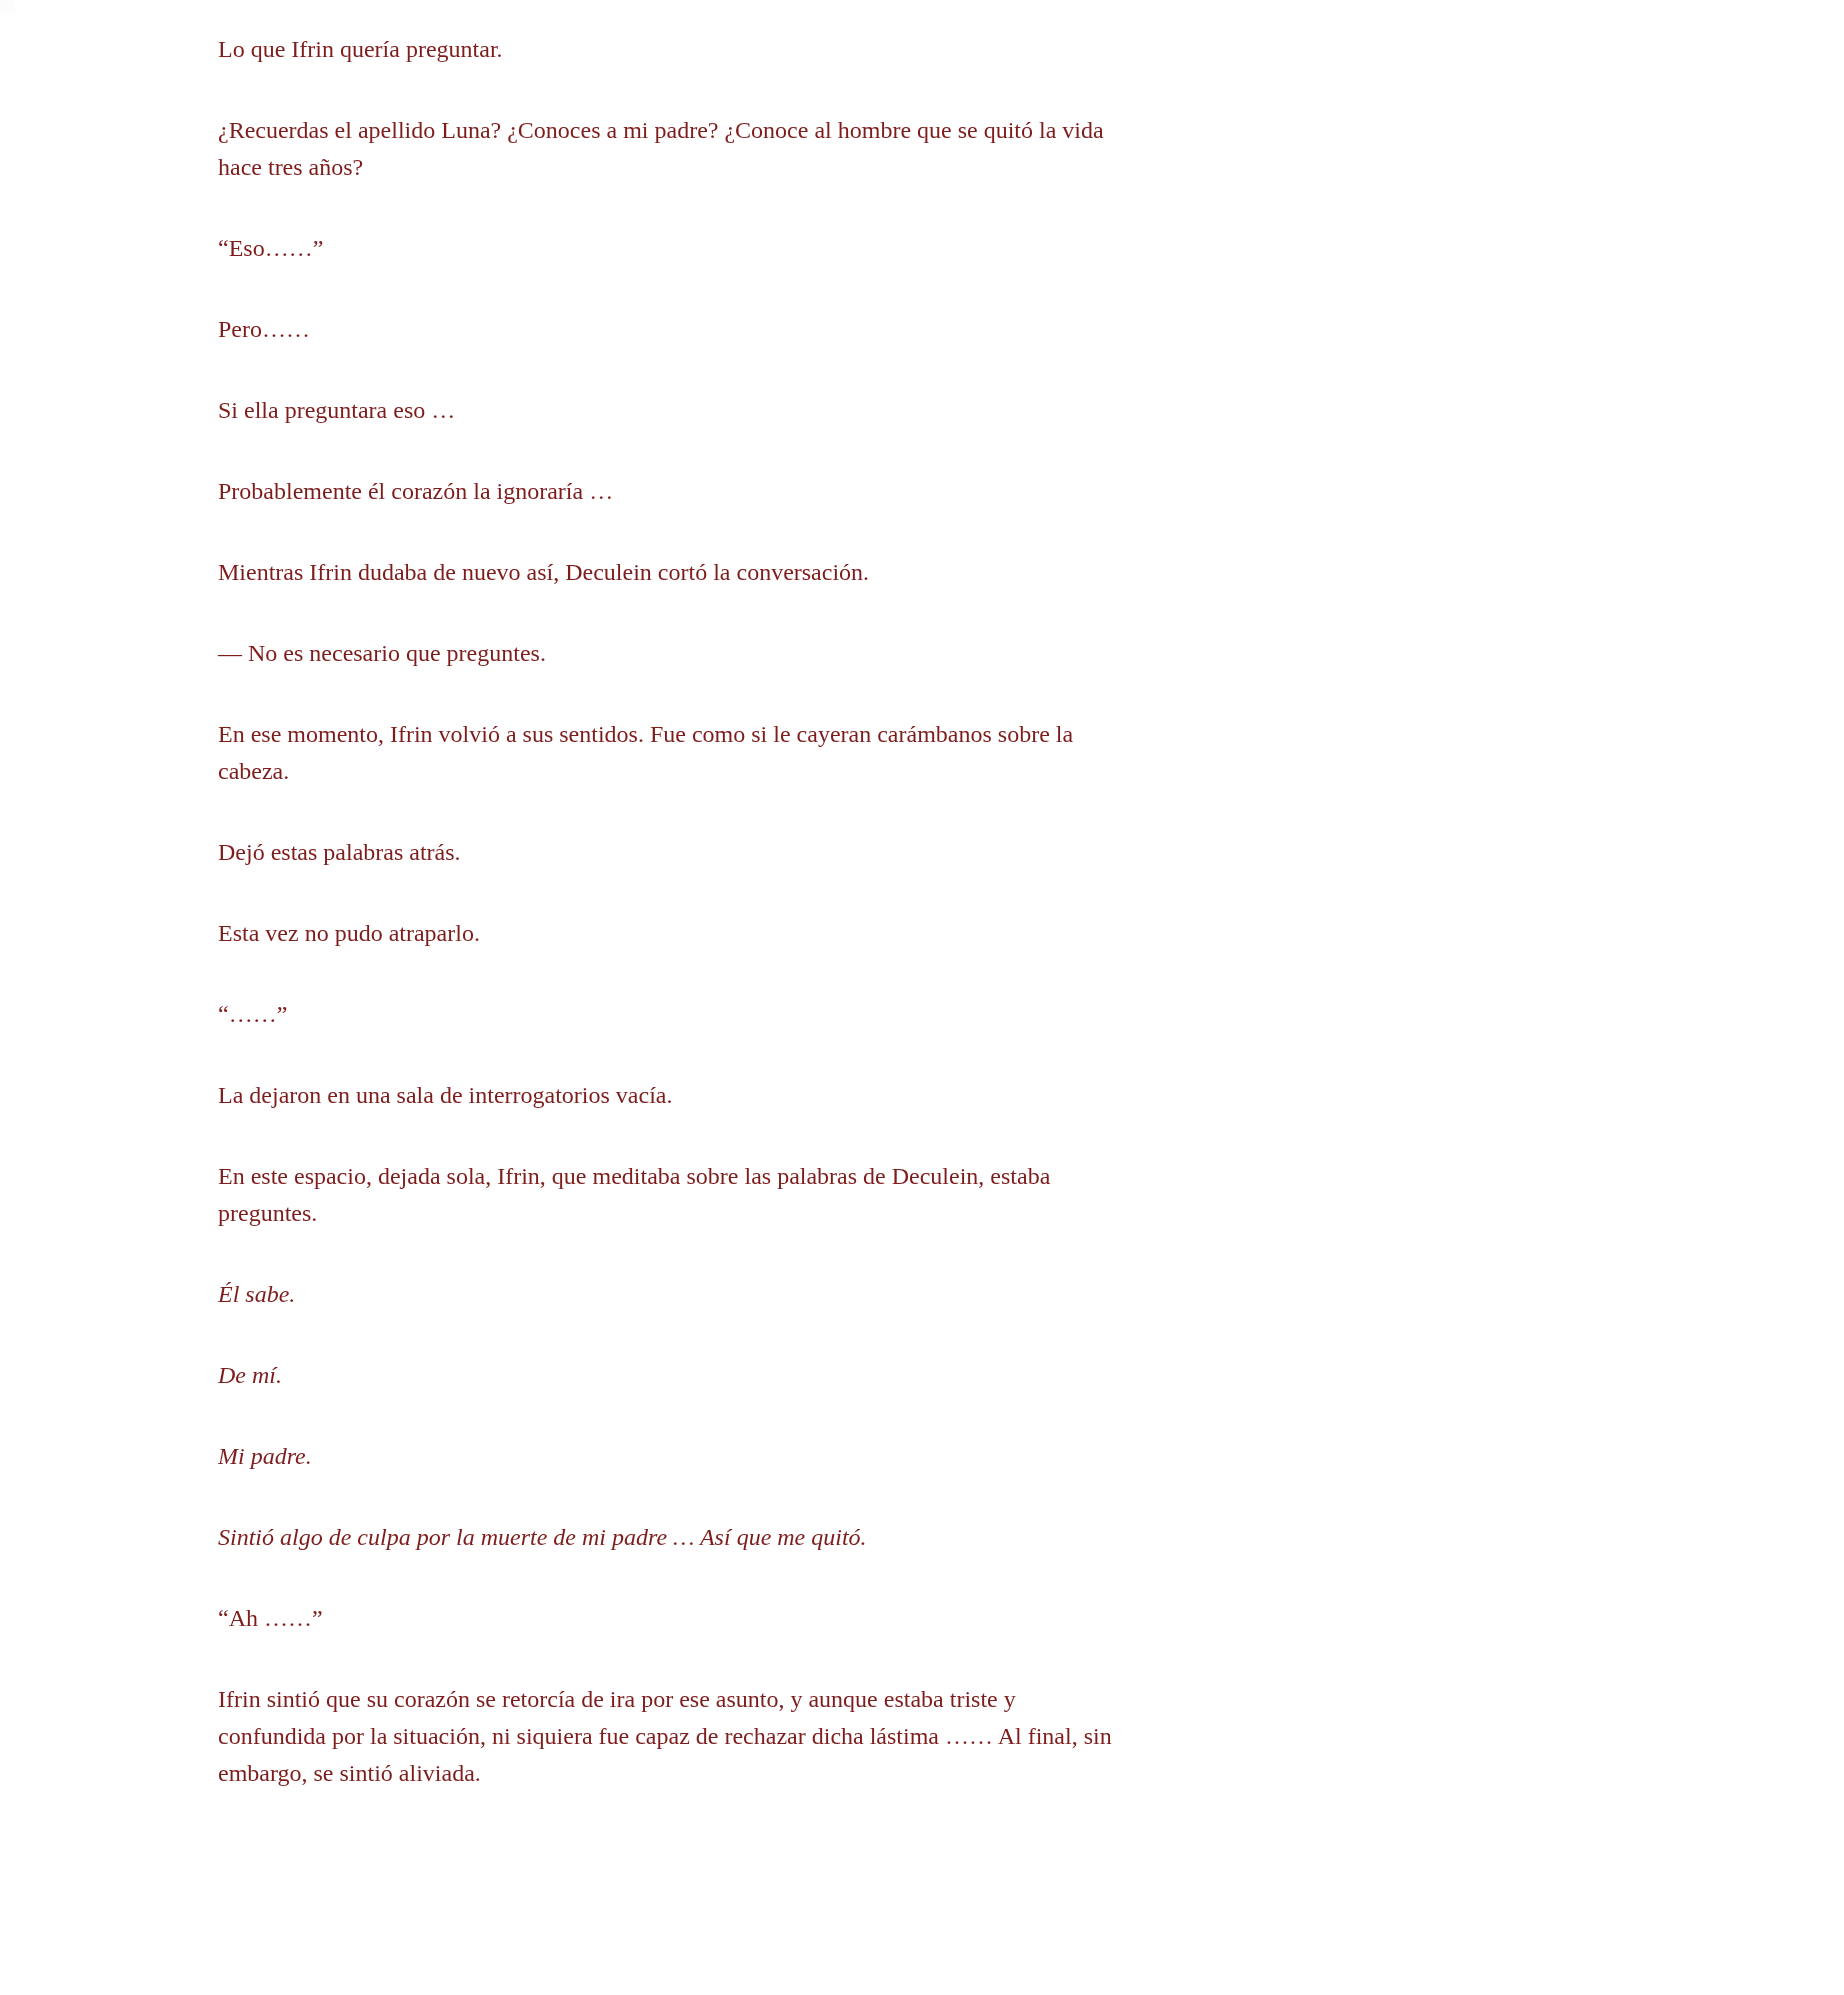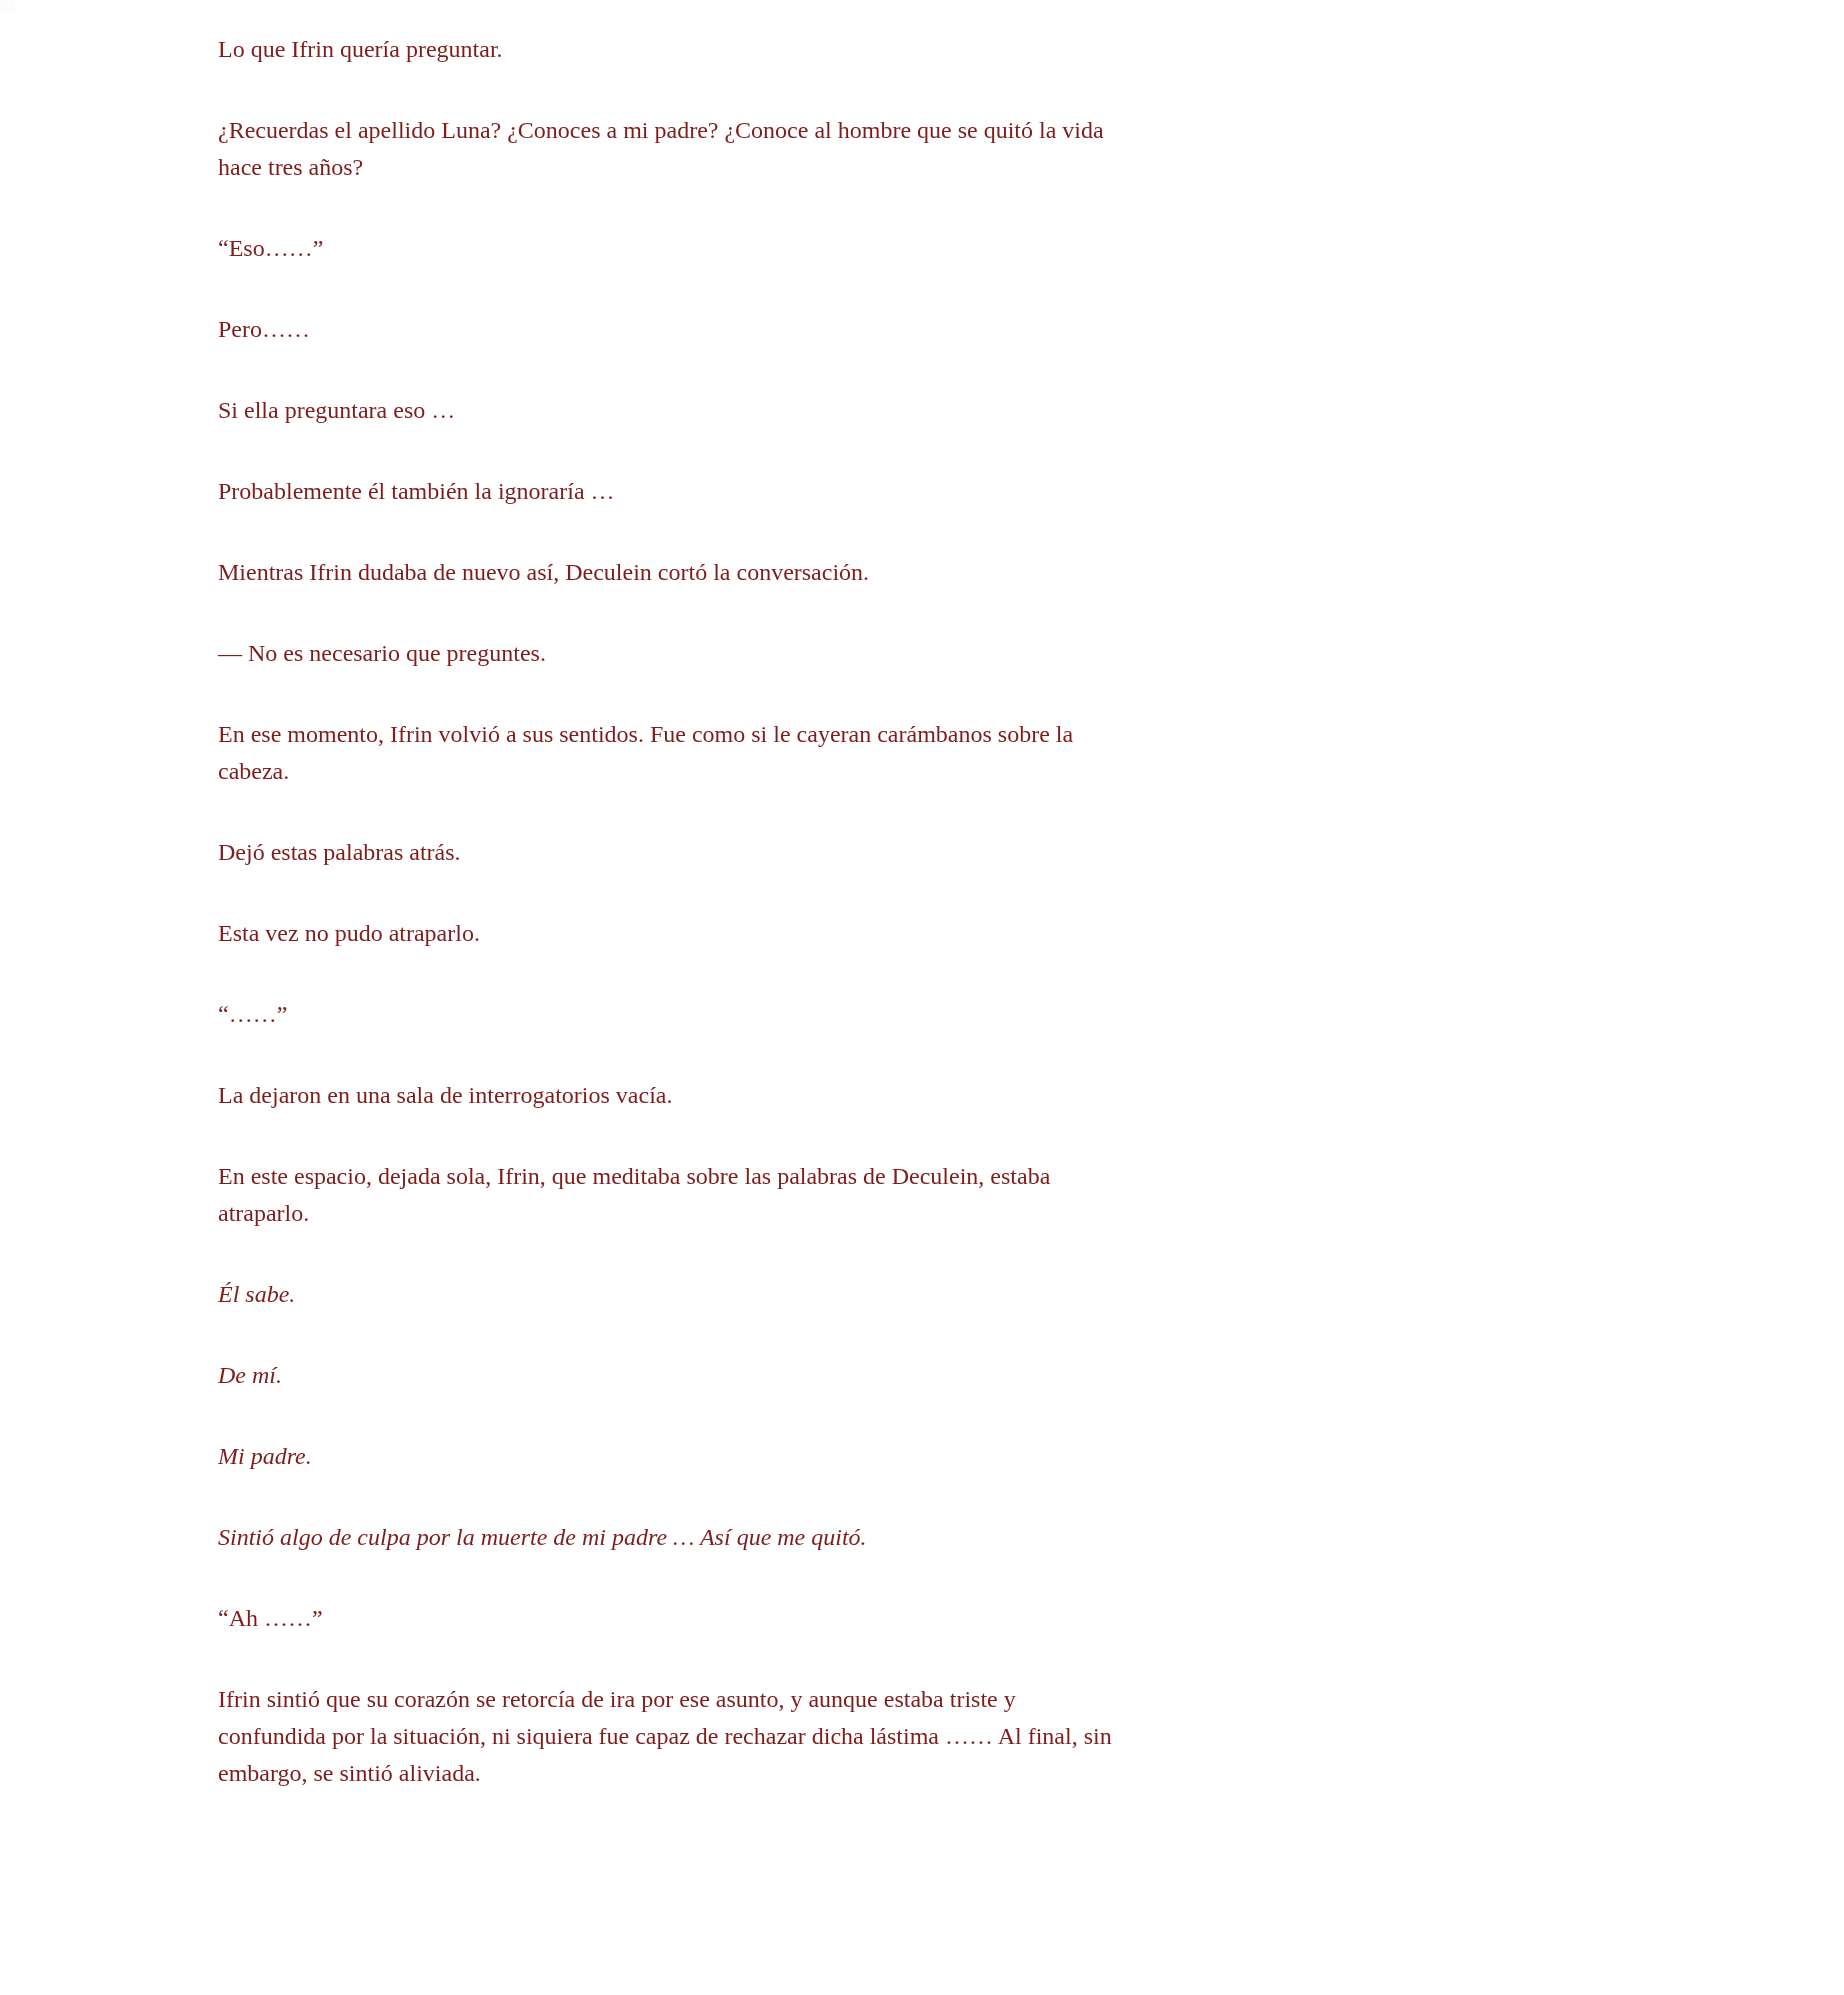--- a/index.html
+++ b/index.html
@@ -61,21 +61,21 @@
       <p class="paragraph">
         <span class="line">“Eso……”</span>
       </p>
       <p class="paragraph">
         <span class="line">Pero……</span>
       </p>
       <p class="paragraph">
         <span class="line">Si ella preguntara eso …</span>
       </p>
       <p class="paragraph">
-        <span class="line">Probablemente él también la ignoraría …</span>
+        <span class="line">Probablemente él corazón la ignoraría …</span>
       </p>
       <p class="paragraph">
         <span class="line">Mientras Ifrin dudaba de nuevo así, Deculein cortó la conversación.</span>
       </p>
       <p class="paragraph">
         <span class="line">— No es necesario que preguntes.</span>
       </p>
       <p class="paragraph">
         <span class="line">En ese momento, Ifrin volvió a sus sentidos. Fue como si le cayeran carámbanos sobre la</span>
         <span class="line">cabeza.</span>
@@ -87,21 +87,21 @@
         <span class="line">Esta vez no pudo atraparlo.</span>
       </p>
       <p class="paragraph">
         <span class="line">“……”</span>
       </p>
       <p class="paragraph">
         <span class="line">La dejaron en una sala de interrogatorios vacía.</span>
       </p>
       <p class="paragraph">
         <span class="line">En este espacio, dejada sola, Ifrin, que meditaba sobre las palabras de Deculein, estaba</span>
-        <span class="line">atraparlo.</span>
+        <span class="line">preguntes.</span>
       </p>
       <p class="paragraph italic">
         <span class="line">Él sabe.</span>
       </p>
       <p class="paragraph italic">
         <span class="line">De mí.</span>
       </p>
       <p class="paragraph italic">
         <span class="line">Mi padre.</span>
       </p>

